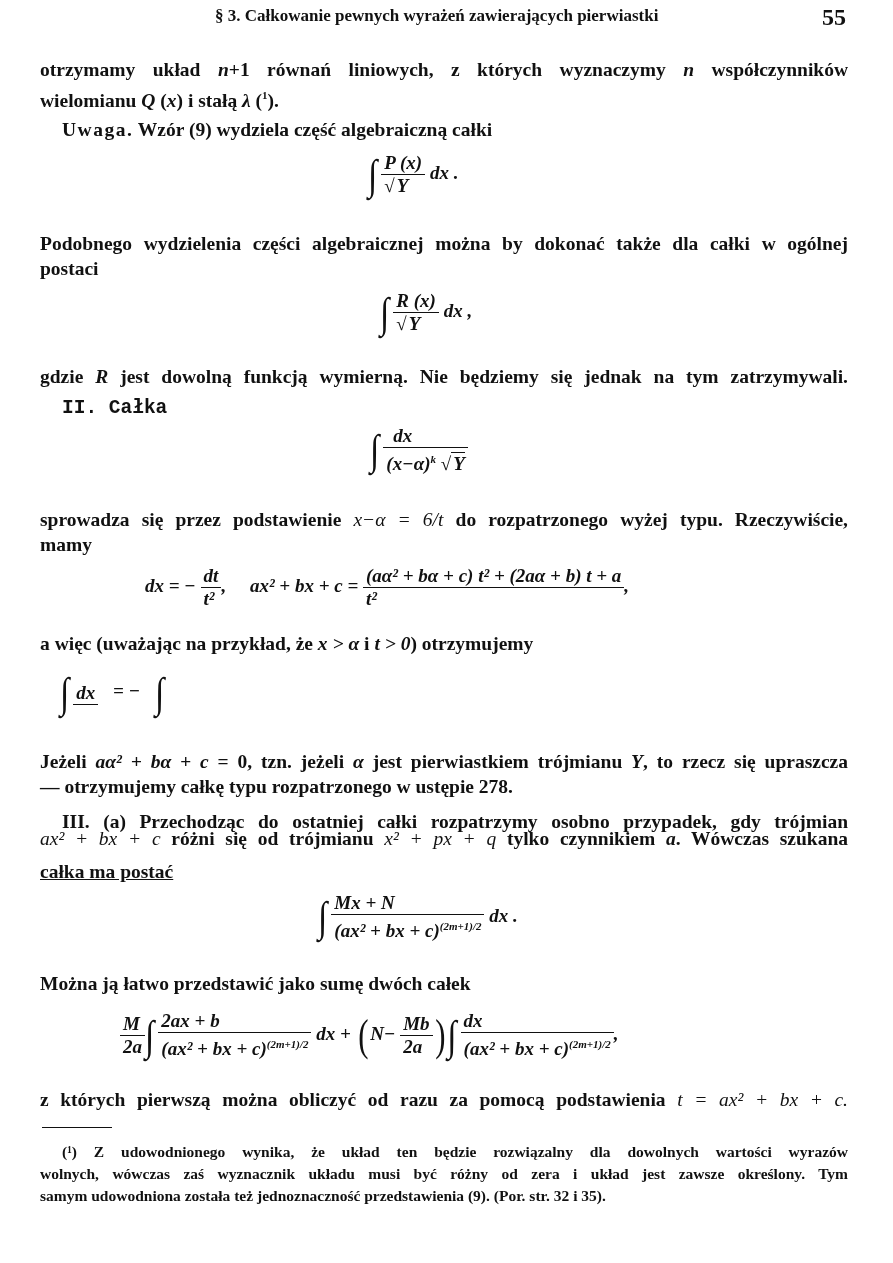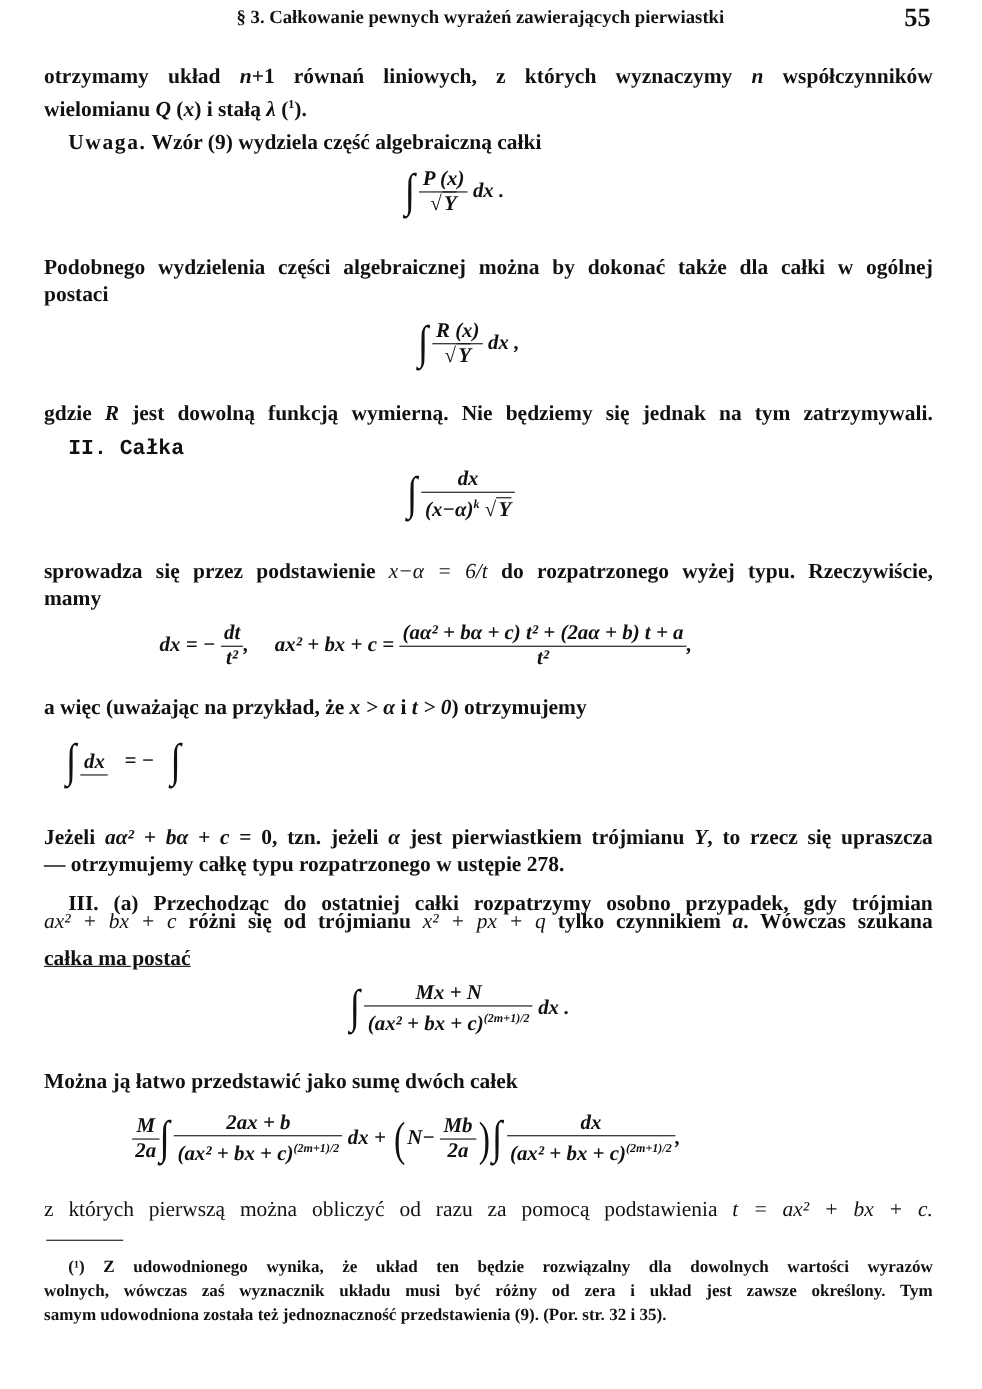--- a/index.html
+++ b/index.html
@@ -8,21 +8,21 @@
     font-family: "Liberation Serif", "DejaVu Serif", serif;
     color: #111; font-weight: bold;
   }
   .line { position: absolute; left: 40px; width: 808px; font-size: 19.5px; line-height: 24px; white-space: nowrap; }
   .justify { text-align: justify; text-align-last: justify; }
   .indent { left: 62px; width: 786px; }
   .i { font-style: italic; }
   .header { position: absolute; top: 6px; font-size: 17px; }
   .pagenum { position: absolute; top: 4px; left: 822px; font-size: 24px; }
   .formula { position: absolute; font-size: 19px; font-style: italic; white-space: nowrap; }
-  .frac { display: inline-block; vertical-align: middle; text-align: center; }
+  .frac { display: inline-block; vertical-align: middle; }
   .frac .num { display: block; padding: 0 3px; border-bottom: 1.4px solid #111; line-height: 22px; }
   .frac .den { display: block; padding: 0 3px; line-height: 22px; }
   .int { display: inline-block; font-size: 34px; font-style: normal; vertical-align: middle; transform: scaleY(1.25); margin-right: 4px; font-weight: normal; }
   .sqrt { border-top: 1.3px solid #111; padding-left: 2px; }
   .rad { font-style: normal; font-weight: normal; }
   sup { font-size: 11px; }
   .paren-big { display: inline-block; font-size: 44px; font-style: normal; font-weight: normal; vertical-align: middle; transform: scaleX(0.7); }
   .rule { position: absolute; left: 42px; top: 1127px; width: 70px; border-top: 1.5px solid #111; }
   .fn { position: absolute; left: 40px; width: 808px; font-size: 15.5px; line-height: 20px; white-space: nowrap; }
 </style>
@@ -107,21 +107,21 @@
 <div class="line" style="top:972px;">Można ją łatwo przedstawić jako sumę dwóch całek</div>
 
 <div class="formula" style="left:120px; top:1010px;">
   <span class="frac"><span class="num">M</span><span class="den">2a</span></span><span class="int">∫</span><span class="frac"><span class="num">2ax + b</span><span class="den"><span>(ax² + bx + c)</span><sup>(2m+1)/2</sup></span></span>
   <span>dx +</span>
   <span class="paren-big">(</span><span>N−</span>
   <span class="frac"><span class="num">Mb</span><span class="den">2a</span></span><span class="paren-big">)</span><span class="int">∫</span><span class="frac"><span class="num">dx</span><span class="den"><span>(ax² + bx + c)</span><sup>(2m+1)/2</sup></span></span><span>,</span>
 </div>
 
 <div class="line justify" style="top:1088px;">
-  <span style="font-weight:normal;margin-top:43px;">z których pierwszą można obliczyć od razu za pomocą podstawienia </span><span class="i" style="font-weight:normal;">t = ax² + bx + c.</span>
+  <span style="font-weight:bold;margin-top:43px;">z których pierwszą można obliczyć od razu za pomocą podstawienia </span><span class="i" style="font-weight:normal;">t = ax² + bx + c.</span>
 </div>
 
 <div class="rule"></div>
 <div class="fn justify" style="top:1142px; left:62px; width:786px;">
   <span>(¹)</span><span> Z udowodnionego wynika, że układ ten będzie rozwiązalny dla dowolnych wartości wyrazów</span>
 </div>
 <div class="fn justify" style="top:1164px;">wolnych, wówczas zaś wyznacznik układu musi być różny od zera i układ jest zawsze określony. Tym</div>
 <div class="fn" style="top:1186px;">samym udowodniona została też jednoznaczność przedstawienia (9). (Por. str. 32 i 35).</div>
 
 </body></html>

